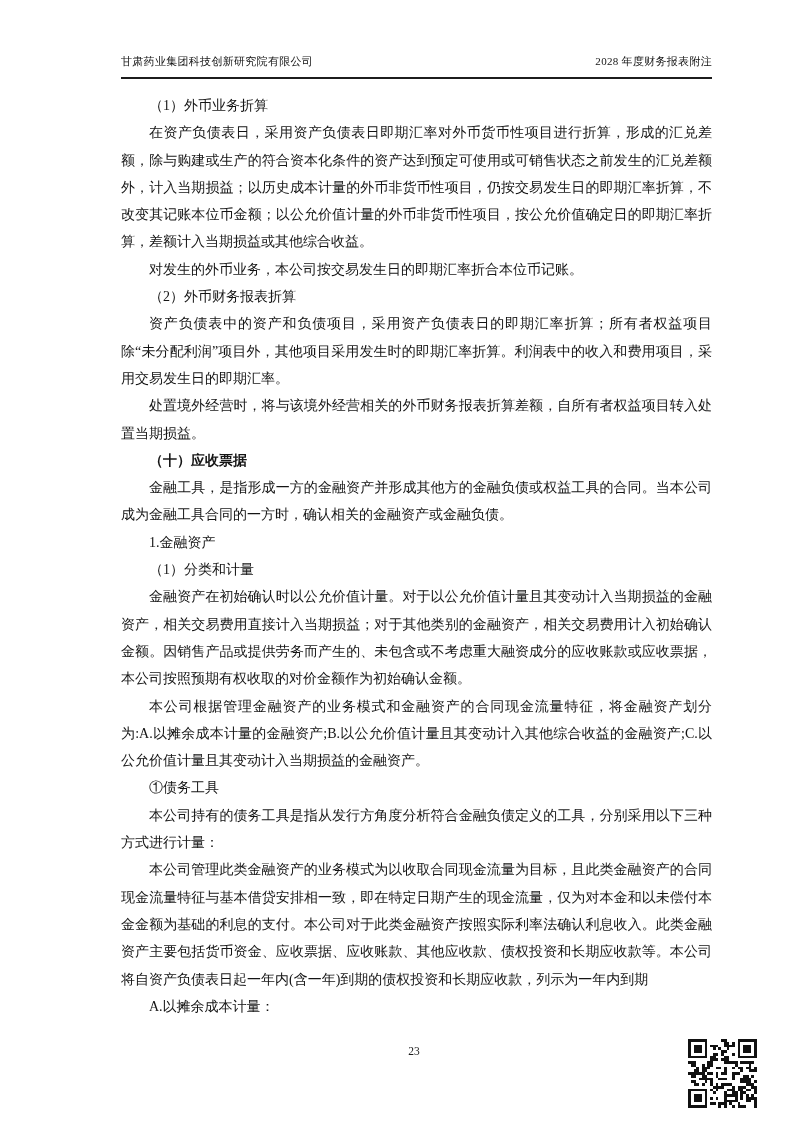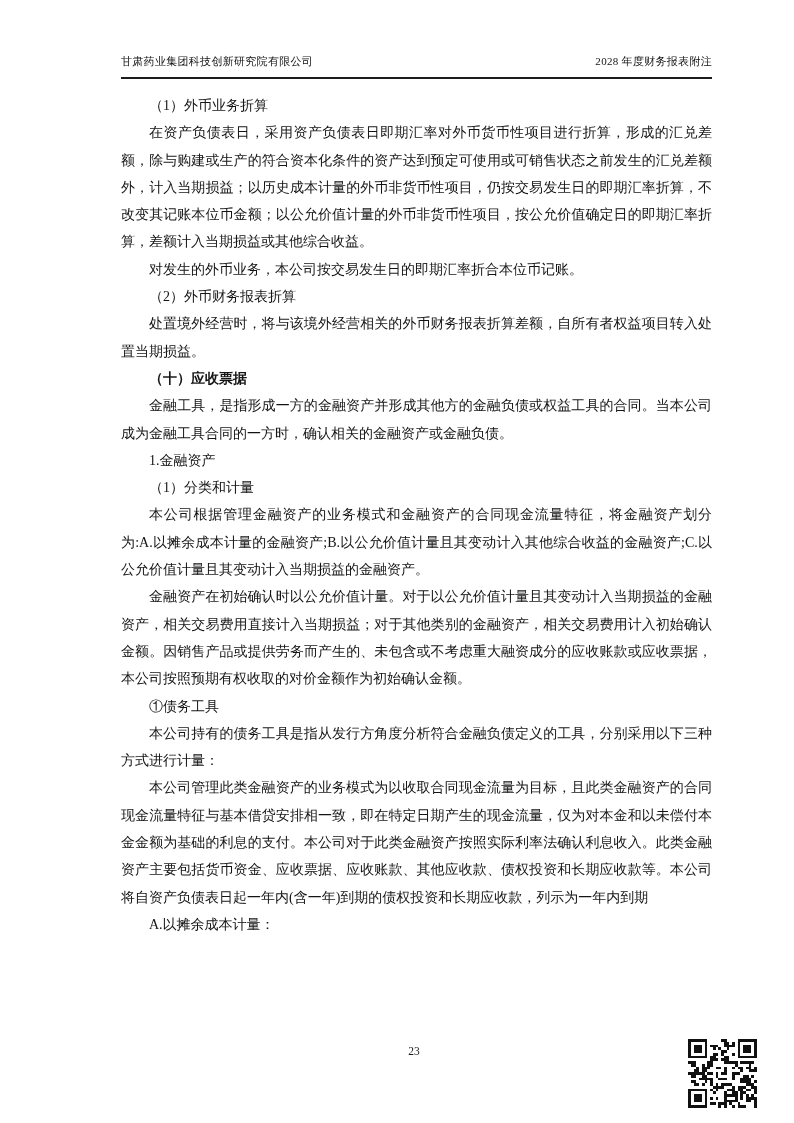--- a/index.html
+++ b/index.html
@@ -46,27 +46,28 @@
   <div class="hdr">
     <span>甘肃药业集团科技创新研究院有限公司</span>
     <span>2028 年度财务报表附注</span>
   </div>
 
   <div class="body-area">
       <p class="blk heading">（1）外币业务折算</p>
       <p class="blk para">在资产负债表日，采用资产负债表日即期汇率对外币货币性项目进行折算，形成的汇兑差额，除与购建或生产的符合资本化条件的资产达到预定可使用或可销售状态之前发生的汇兑差额外，计入当期损益；以历史成本计量的外币非货币性项目，仍按交易发生日的即期汇率折算，不改变其记账本位币金额；以公允价值计量的外币非货币性项目，按公允价值确定日的即期汇率折算，差额计入当期损益或其他综合收益。</p>
       <p class="blk para">对发生的外币业务，本公司按交易发生日的即期汇率折合本位币记账。</p>
       <p class="blk heading">（2）外币财务报表折算</p>
+      <p class="blk para">资产负债表中的资产和负债项目，采用资产负债表日的即期汇率折算；所有者权益项目除“未分配利润”项目外，其他项目采用发生时的即期汇率折算。利润表中的收入和费用项目，采用交易发生日的即期汇率。</p>
       <p class="blk para">处置境外经营时，将与该境外经营相关的外币财务报表折算差额，自所有者权益项目转入处置当期损益。</p>
       <p class="blk heading-bold">（十）应收票据</p>
       <p class="blk para">金融工具，是指形成一方的金融资产并形成其他方的金融负债或权益工具的合同。当本公司成为金融工具合同的一方时，确认相关的金融资产或金融负债。</p>
       <p class="blk heading">1.金融资产</p>
       <p class="blk heading">（1）分类和计量</p>
+      <p class="blk para">金融资产在初始确认时以公允价值计量。对于以公允价值计量且其变动计入当期损益的金融资产，相关交易费用直接计入当期损益；对于其他类别的金融资产，相关交易费用计入初始确认金额。因销售产品或提供劳务而产生的、未包含或不考虑重大融资成分的应收账款或应收票据，本公司按照预期有权收取的对价金额作为初始确认金额。</p>
       <p class="blk para">本公司根据管理金融资产的业务模式和金融资产的合同现金流量特征，将金融资产划分为:A.以摊余成本计量的金融资产;B.以公允价值计量且其变动计入其他综合收益的金融资产;C.以公允价值计量且其变动计入当期损益的金融资产。</p>
-      <p class="blk para">金融资产在初始确认时以公允价值计量。对于以公允价值计量且其变动计入当期损益的金融资产，相关交易费用直接计入当期损益；对于其他类别的金融资产，相关交易费用计入初始确认金额。因销售产品或提供劳务而产生的、未包含或不考虑重大融资成分的应收账款或应收票据，本公司按照预期有权收取的对价金额作为初始确认金额。</p>
       <p class="blk heading">①债务工具</p>
       <p class="blk para">本公司持有的债务工具是指从发行方角度分析符合金融负债定义的工具，分别采用以下三种方式进行计量：</p>
       <p class="blk para">本公司管理此类金融资产的业务模式为以收取合同现金流量为目标，且此类金融资产的合同现金流量特征与基本借贷安排相一致，即在特定日期产生的现金流量，仅为对本金和以未偿付本金金额为基础的利息的支付。本公司对于此类金融资产按照实际利率法确认利息收入。此类金融资产主要包括货币资金、应收票据、应收账款、其他应收款、债权投资和长期应收款等。本公司将自资产负债表日起一年内(含一年)到期的债权投资和长期应收款，列示为一年内到期</p>
       <p class="blk heading">A.以摊余成本计量：</p>
     </div>
 
   <div class="ftr">
     <span>23</span>
   </div>
 

